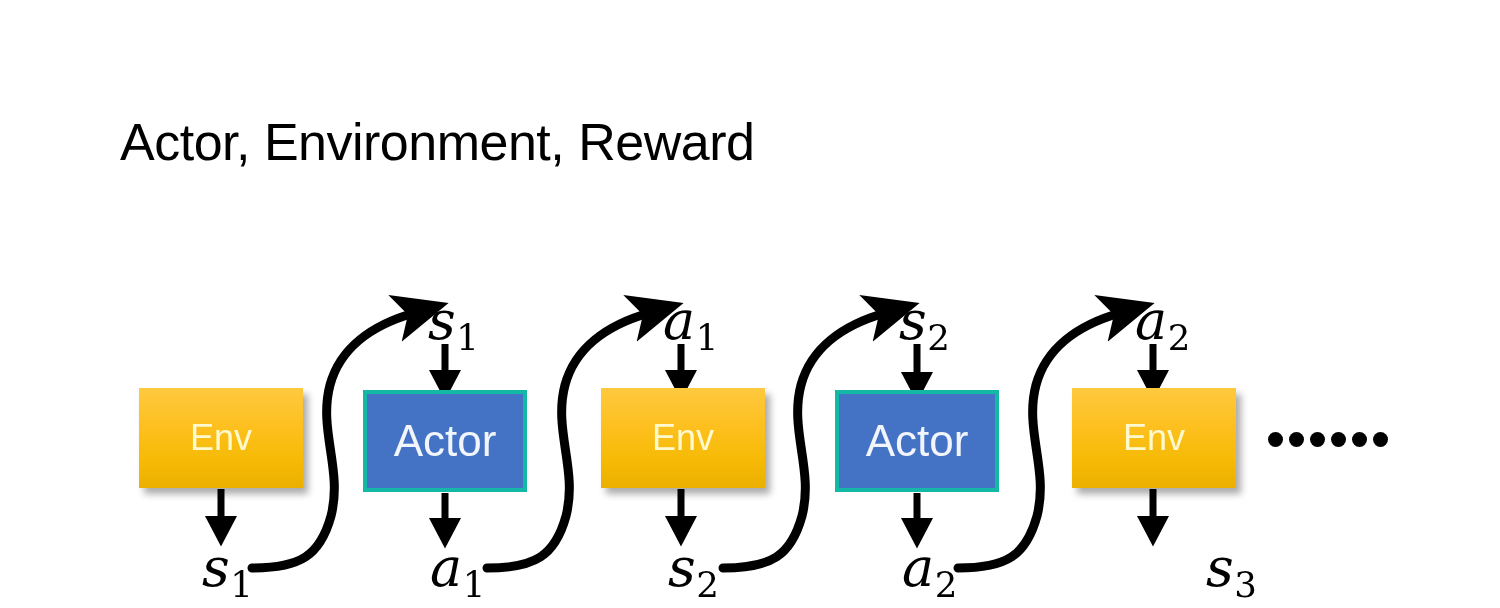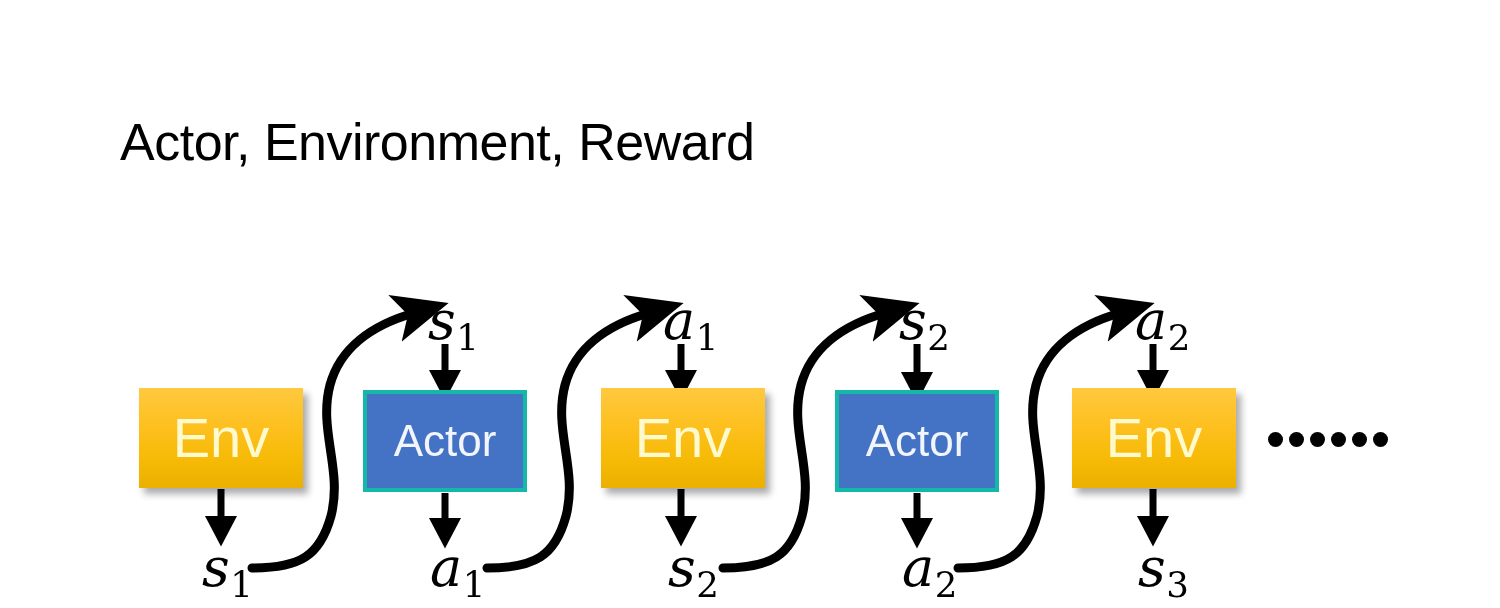--- a/index.html
+++ b/index.html
@@ -57,21 +57,21 @@
     align-items: center;
     justify-content: center;
     font-family: "Liberation Sans", sans-serif;
     font-weight: 400;
     line-height: 1;
     user-select: none;
   }
   .node-env {
     background: linear-gradient(180deg, #FFC93F 0%, #FDC01F 38%, #F6BA06 72%, #EBB000 100%);
     color: #FFFACD;
-    font-size: 56px;
+    font-size: 36px;
     box-shadow: 5px 6px 7px rgba(0,0,0,0.33);
     border: none;
   }
   .node-actor {
     background: #4472C4;
     color: #F2F6FC;
     font-size: 44px;
     border: 4px solid #14b8a6;
   }
 
@@ -210,21 +210,21 @@
     </div>
     <div class="mathlabel" style="left:430px; top:541px;">
       <span>a</span><span class="sub">1</span>
     </div>
     <div class="mathlabel" style="left:668px; top:541px;">
       <span>s</span><span class="sub">2</span>
     </div>
     <div class="mathlabel" style="left:902px; top:541px;">
       <span>a</span><span class="sub">2</span>
     </div>
-    <div class="mathlabel" style="left:1138px; top:541px;">
+    <div class="mathlabel" style="left:1206px; top:541px;">
       <span>s</span><span class="sub">3</span>
     </div>
 
     <div id="ellipsis">
       <span class="dot"></span>
       <span class="dot"></span>
       <span class="dot"></span>
       <span class="dot"></span>
       <span class="dot"></span>
       <span class="dot"></span>

